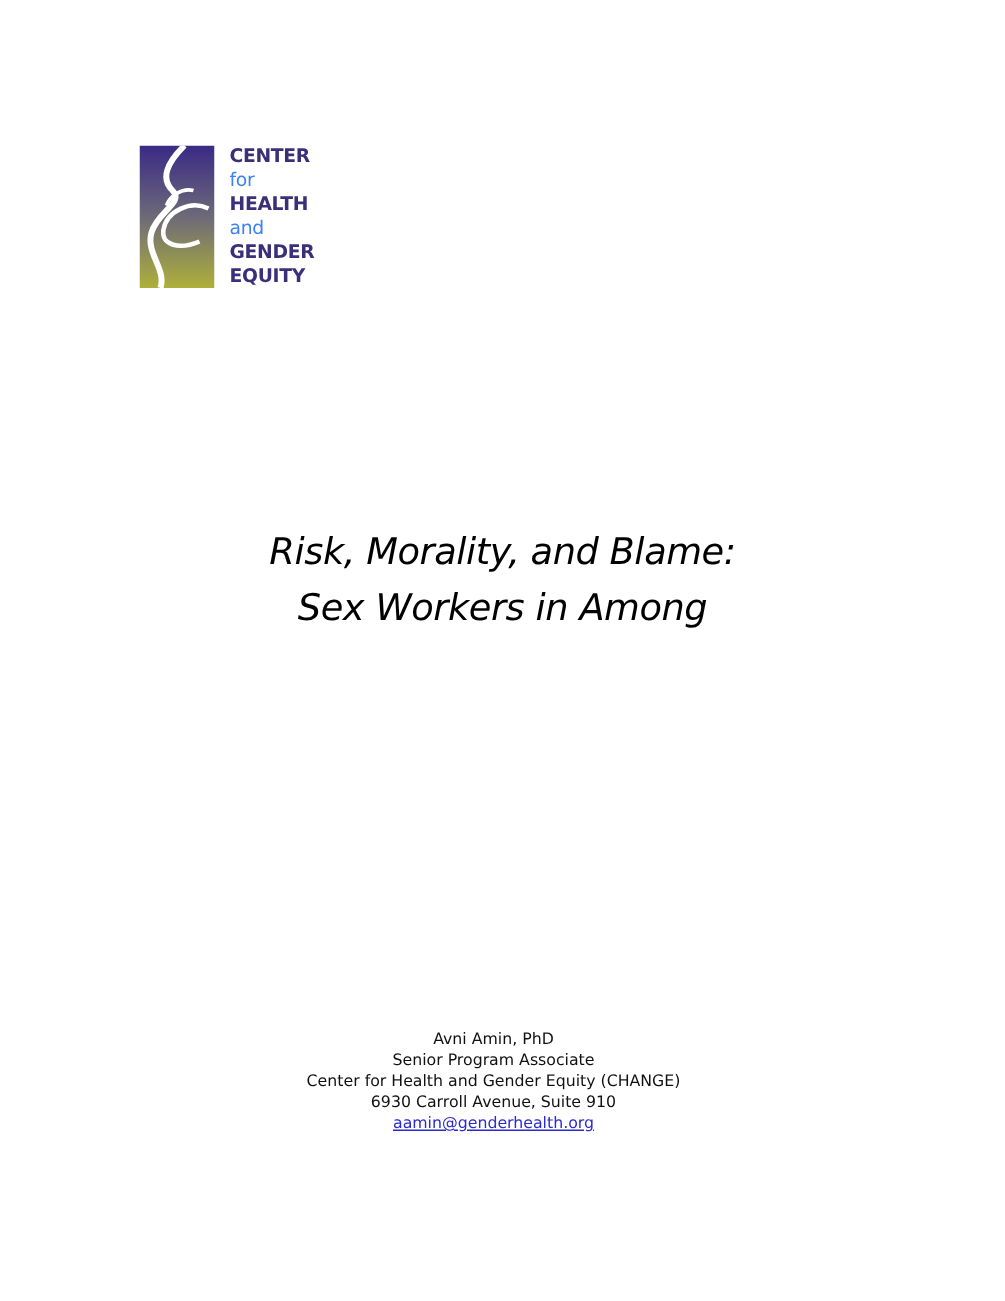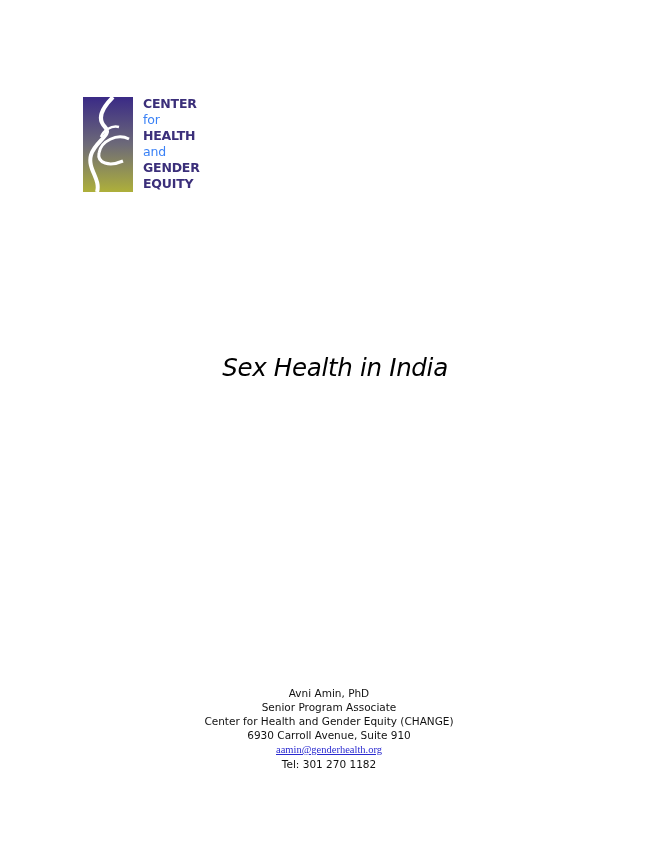--- a/index.html
+++ b/index.html
@@ -1,34 +1,34 @@
 <!DOCTYPE html>
 <html><head>
 <meta charset="utf-8">
 <style>
   html, body { margin:0; padding:0; }
   body {
     width:670px; height:867px; background:#ffffff; position:relative; overflow:hidden;
     font-family:"DejaVu Sans", sans-serif; color:#000;
   }
-  .logo { position:absolute; left:83px; top:96px; width:130px; height:100px; }
+  .logo { position:absolute; left:93px; top:96px; width:130px; height:100px; }
   .logo-mark { position:absolute; left:0; top:1px; width:50px; height:95px; }
   .logo-text { position:absolute; left:60px; top:0; font-family:"DejaVu Sans", sans-serif; font-weight:bold; font-size:12.5px; line-height:16px; letter-spacing:-0.2px; }
   .logo-text .purple { color:#3b2f7a; }
   .logo-text .olive { color:#3b82f6; font-weight:normal; }
   .title {
     position:absolute; left:0; top:349px; width:670px; text-align:center;
     font-family:"DejaVu Sans", sans-serif; font-style:italic; font-size:24.5px; line-height:37px; letter-spacing:-0.3px;
   }
   .title div { white-space:nowrap; }
   .contact {
     position:absolute; left:0; top:686px; width:658px; text-align:center;
     font-family:"DejaVu Sans", sans-serif; font-size:10.5px; line-height:14px; color:#111;
   }
-  .contact a { color:#2a2ad0; text-decoration:underline;font-family:Liberation Serif, serif; }
+  .contact a { color:#2a2ad0; text-decoration:underline; }
 </style>
 </head>
 <body>
 
 <div class="logo">
   <svg class="logo-mark" viewBox="0 0 50 95" width="50" height="95">
     <defs>
       <linearGradient id="lg" x1="0" y1="0" x2="0" y2="1">
         <stop offset="0" stop-color="#3a2a86"></stop>
         <stop offset="0.5" stop-color="#6d6a78"></stop>
@@ -44,23 +44,23 @@
     <div class="purple">CENTER</div>
     <div class="olive">for</div>
     <div class="purple">HEALTH</div>
     <div class="olive">and</div>
     <div class="purple">GENDER</div>
     <div class="purple">EQUITY</div>
   </div>
 </div>
 
 <div class="title">
-  <div>Sex Health in India</div>
+  <div>Risk, Morality, and Blame:</div>
+  <div>Sex Workers in Among</div>
 </div>
 
 <div class="contact">
   <div>Avni Amin, PhD</div>
   <div>Senior Program Associate</div>
   <div>Center for Health and Gender Equity (CHANGE)</div>
   <div>6930 Carroll Avenue, Suite 910</div>
   <div><a href="mailto:aamin@genderhealth.org">aamin@genderhealth.org</a></div>
-  <div>Tel: 301 270 1182</div>
 </div>
 
 </body></html>

